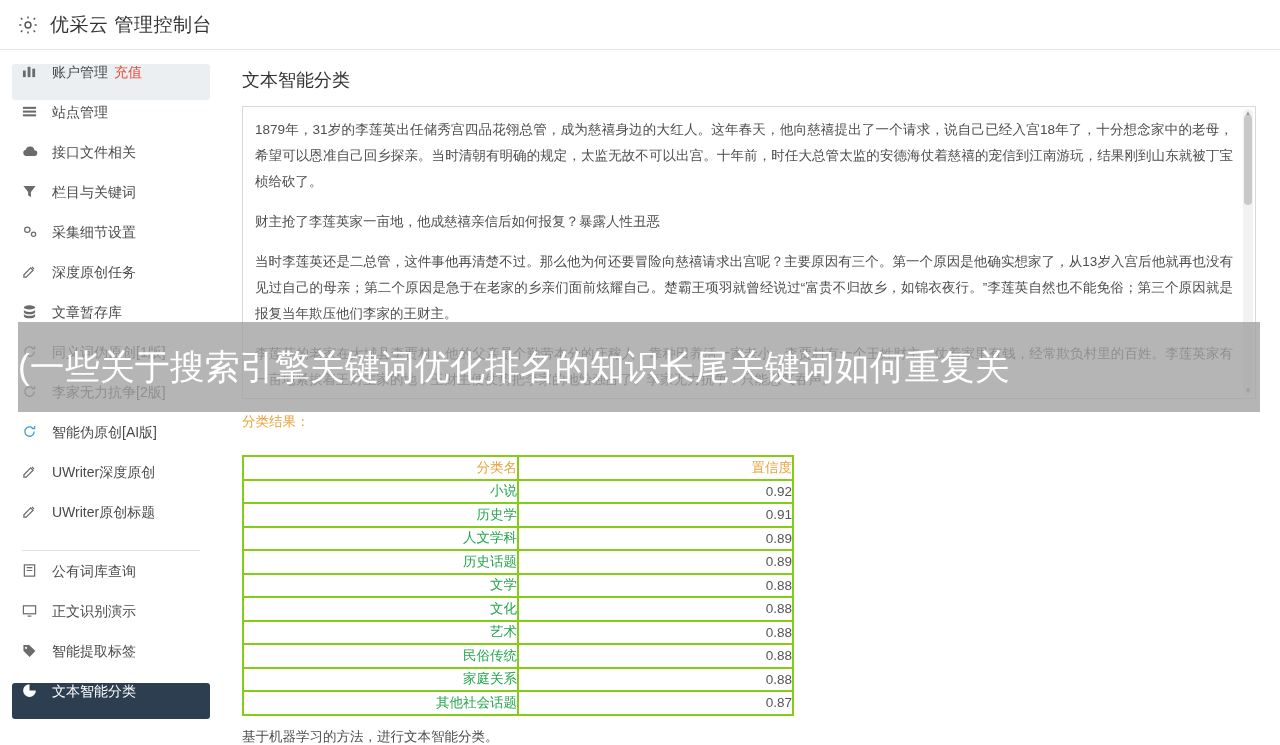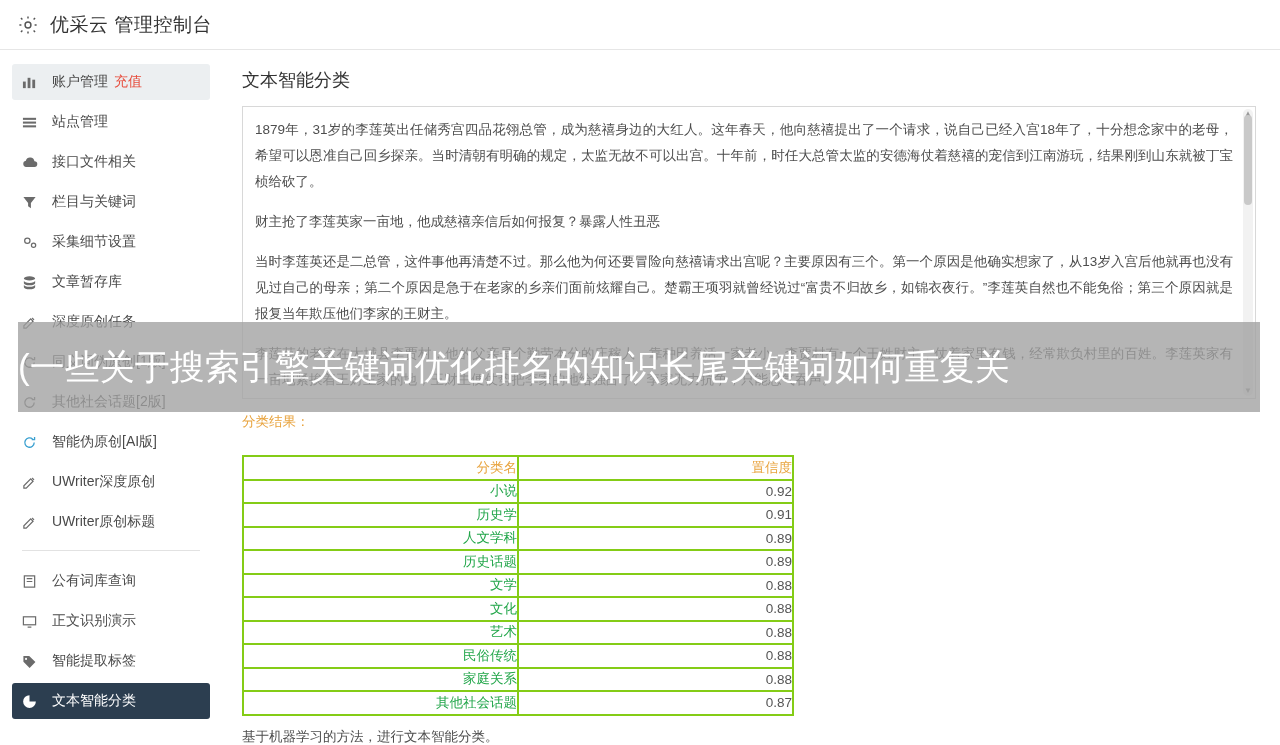--- a/index.html
+++ b/index.html
@@ -42,21 +42,21 @@
 
   
   .sidebar {
     width: 222px;
     background: #fff;
     padding-top: 14px;
     flex: 0 0 222px;
   }
   .menu-item {
     display: flex;
-    align-items: center;
+    align-items: flex-start;
     height: 36px;
     margin: 0 12px 4px 12px;
     padding-left: 10px;
     border-radius: 3px;
     color: #4a4a4a;
     font-size: 14px;
     cursor: pointer;
     white-space: nowrap;
   }
   .menu-item .mi-icon {
@@ -252,57 +252,57 @@
               <circle cx="6" cy="6" r="3"></circle>
               <circle cx="13" cy="11" r="2.4"></circle>
             </svg>
         </span>
         <span>采集细节设置</span>
       </div>
 
 
       <div class="menu-item">
         <span class="mi-icon">
+          <svg width="15" height="15" viewBox="0 0 16 16" fill="none" stroke="#6b6b6b" stroke-width="1.3">
+              <path d="M2 11.5V14h2.5l7.3-7.3-2.5-2.5z"></path>
+              <path d="M10.8 3.2l2 2"></path>
+            </svg>
+        </span>
+        <span>深度原创任务</span>
+      </div>
+
+      <div class="menu-item">
+        <span class="mi-icon">
           <svg width="15" height="15" viewBox="0 0 16 16" fill="#6b6b6b">
               <ellipse cx="8" cy="3.6" rx="6" ry="2.2"></ellipse>
               <path d="M2 6.2c0 1.2 2.7 2.2 6 2.2s6-1 6-2.2v2.6c0 1.2-2.7 2.2-6 2.2s-6-1-6-2.2z"></path>
               <path d="M2 10.4c0 1.2 2.7 2.2 6 2.2s6-1 6-2.2V13c0 1.2-2.7 2.2-6 2.2s-6-1-6-2.2z"></path>
             </svg>
         </span>
         <span>文章暂存库</span>
       </div>
 
       <div class="menu-item">
         <span class="mi-icon">
-          <svg width="15" height="15" viewBox="0 0 16 16" fill="none" stroke="#6b6b6b" stroke-width="1.3">
-              <path d="M2 11.5V14h2.5l7.3-7.3-2.5-2.5z"></path>
-              <path d="M10.8 3.2l2 2"></path>
-            </svg>
-        </span>
-        <span>深度原创任务</span>
-      </div>
-
-      <div class="menu-item">
-        <span class="mi-icon">
           <svg width="15" height="15" viewBox="0 0 16 16" fill="none" stroke="#6b6b6b" stroke-width="1.4">
               <path d="M13 8a5 5 0 1 1-1.6-3.6"></path>
               <path d="M13.4 2v3h-3"></path>
             </svg>
         </span>
         <span>同义词伪原创[1版]</span>
       </div>
 
       <div class="menu-item">
         <span class="mi-icon">
           <svg width="15" height="15" viewBox="0 0 16 16" fill="none" stroke="#6b6b6b" stroke-width="1.4">
               <path d="M13 8a5 5 0 1 1-1.6-3.6"></path>
               <path d="M13.4 2v3h-3"></path>
             </svg>
         </span>
-        <span>其他社会话题[2版]</span>
+        <span>李家无力抗争[2版]</span>
       </div>
 
       <div class="menu-item">
         <span class="mi-icon">
           <svg width="15" height="15" viewBox="0 0 16 16" fill="none" stroke="#3aa0d0" stroke-width="1.4">
               <path d="M13 8a5 5 0 1 1-1.6-3.6"></path>
               <path d="M13.4 2v3h-3"></path>
             </svg>
         </span>
         <span>智能伪原创[AI版]</span>

